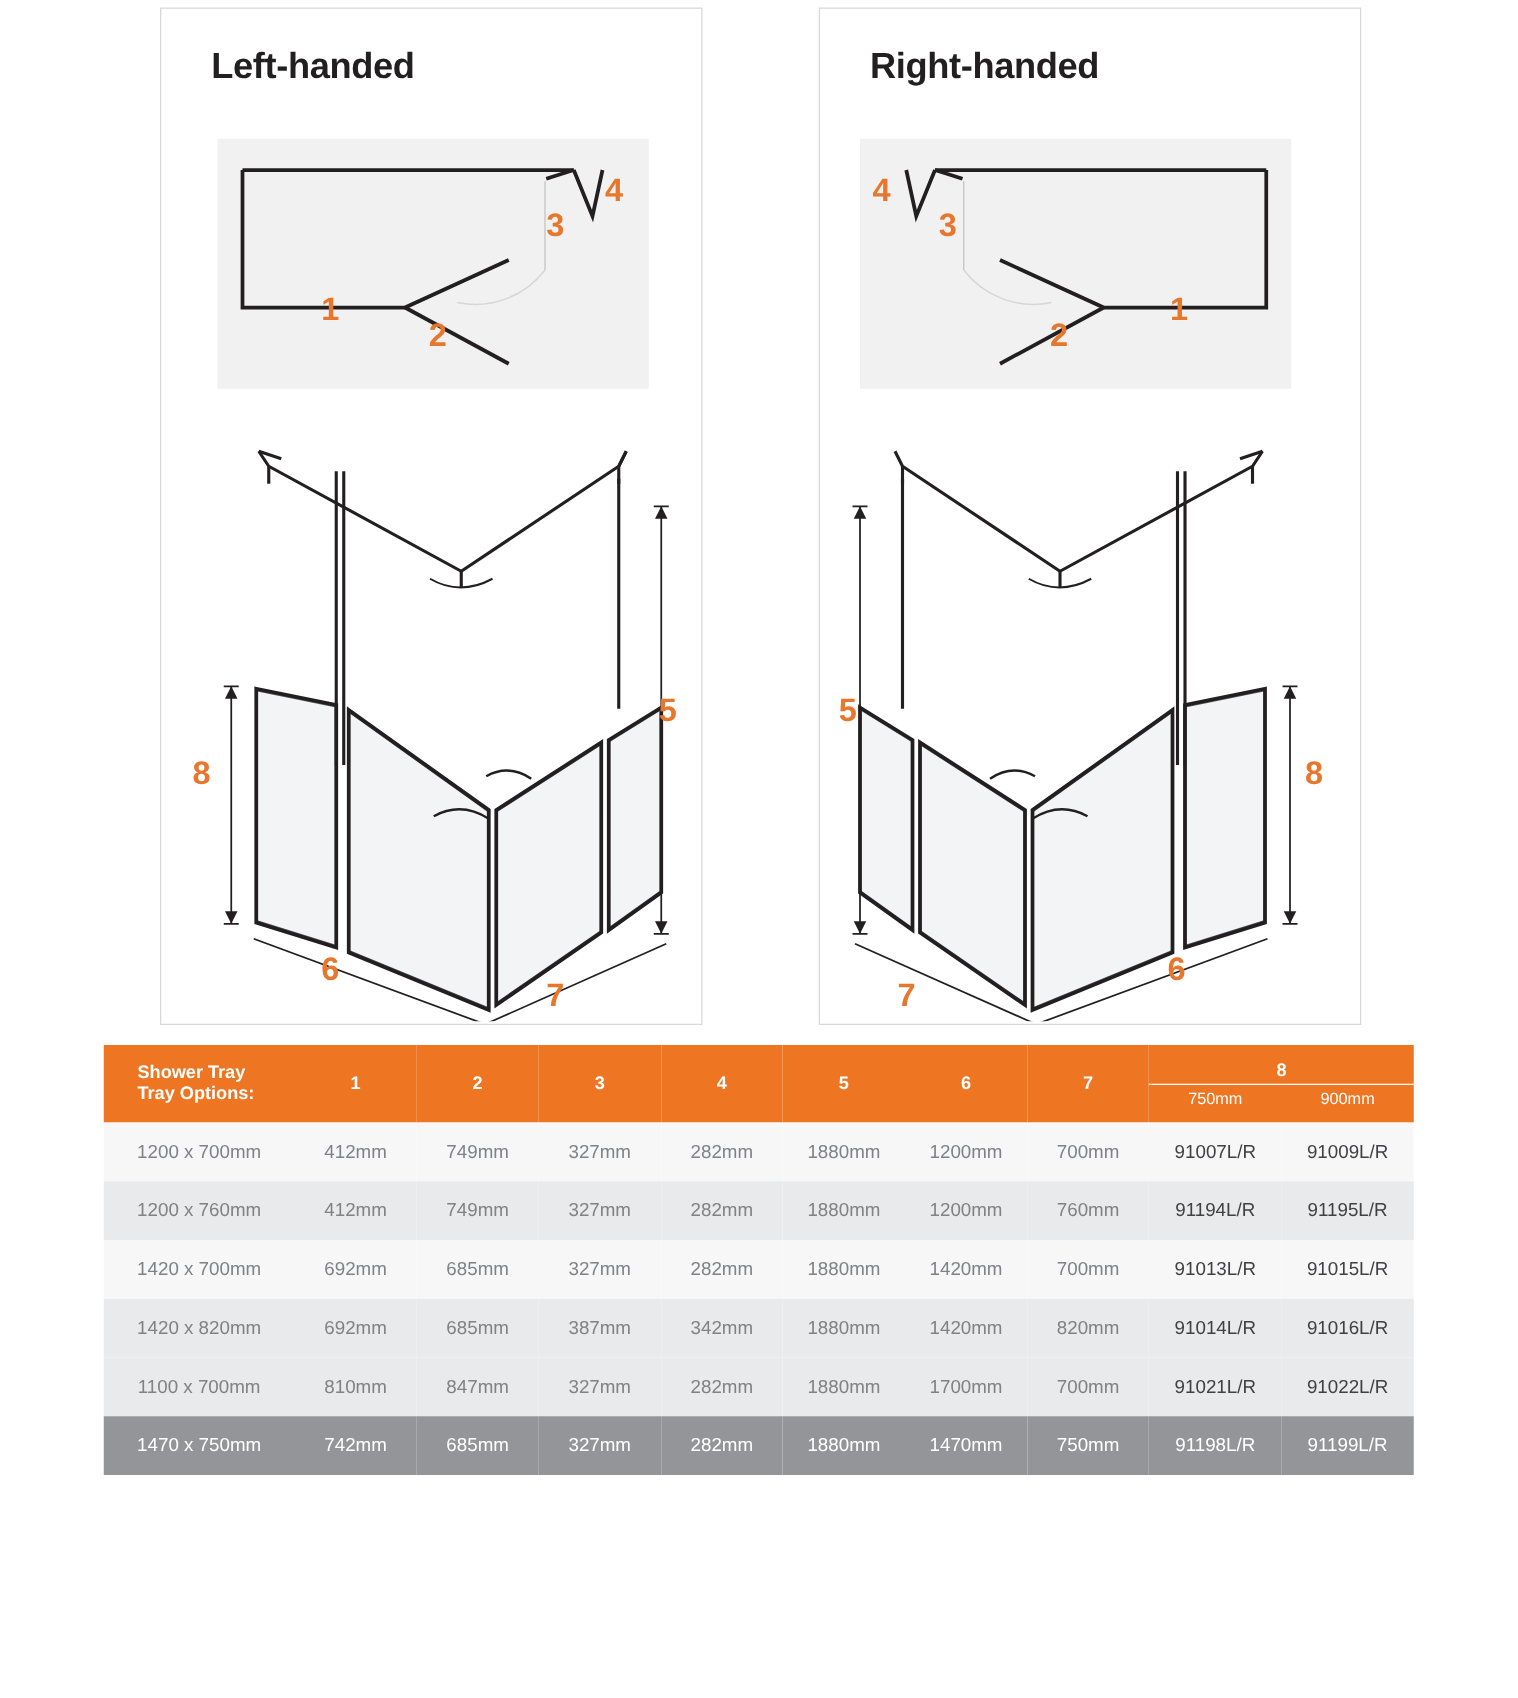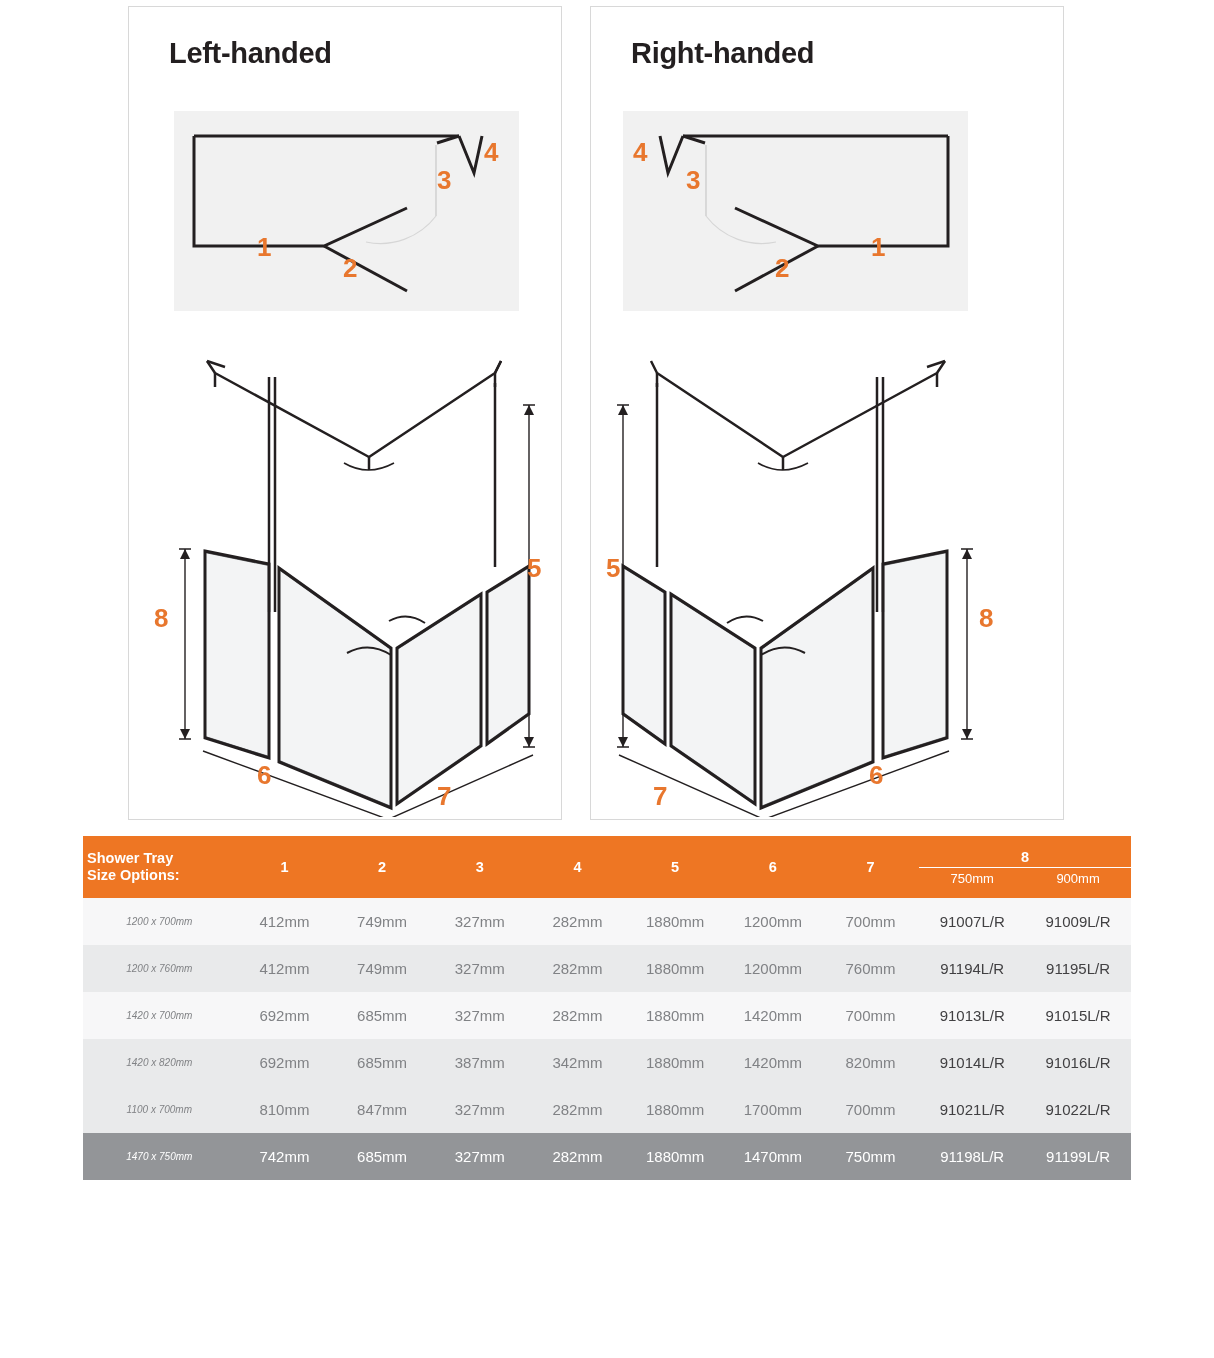--- a/index.html
+++ b/index.html
@@ -4,46 +4,46 @@
 <style>
   html,body{margin:0;padding:0;}
   body{
     width:1214px;height:1358px;background:#ffffff;
     font-family:"Liberation Sans", sans-serif;color:#58595b;
     position:relative;overflow:hidden;
   }
   .panels{position:absolute;left:0;top:0;width:1214px;height:820px;}
   .panel{position:absolute;top:6px;height:812px;border:1px solid #d8d8d8;background:#fff;}
   .panel.left{left:128px;width:432px;}
-  .panel.right{left:590px;width:432px;padding-left:40px;}
+  .panel.right{left:655px;width:432px;}
   .panel-title{
     position:absolute;left:40px;top:30px;font-size:29px;font-weight:bold;color:#231f20;
     letter-spacing:-0.3px;
   }
   .plan{position:absolute;top:104px;height:200px;background:#f1f1f1;}
   .plan.left{left:45px;width:345px;}
   .plan.right{left:32px;width:345px;}
   .numlabel{position:absolute;color:#e8772e;font-weight:bold;font-size:26px;}
   svg{display:block;}
   .elev{position:absolute;top:330px;left:0;width:432px;height:480px;}
 
   
   .table-wrap{position:absolute;left:83px;top:836px;width:1048px;}
   table{border-collapse:collapse;width:1048px;table-layout:fixed;}
   th,td{text-align:center;font-size:14.5px;}
   thead th{background:#ee7623;color:#ffffff;font-weight:bold;padding:0;height:62px;vertical-align:middle;}
-  thead th.first{text-align:left;padding-left:4px;font-size:14.5px;line-height:17px;}
+  thead th.first{text-align:left;padding-left:27px;font-size:14.5px;line-height:17px;}
   .col8 .c8top{font-size:14.5px;font-weight:bold;line-height:16px;padding-bottom:2px;border-bottom:1px solid #ffffff;}
   .c8sub{display:flex;}
   .c8sub span{flex:1;font-size:13px;font-weight:normal;padding-top:3px;}
   tbody td{height:45px;color:#808285;font-size:15px;}
   tbody tr.alt td{background:#e9eaeb;}
   tbody tr.plain td{background:#f7f7f8;}
   tbody tr.dark td{background:#939598;color:#ffffff;}
-  tbody td.size{color:#808285;font-size:10px;font-style:italic;}
+  tbody td.size{color:#808285;font-size:15px;}
   tbody tr.dark td.size{color:#ffffff;}
   tbody td.code{font-weight:normal;color:#414042;font-size:15px;}
   tbody tr.dark td.code{color:#ffffff;}
   .w-size{width:150px;}
   .w-num{width:96px;}
   .w-code{width:104px;}
 </style>
 </head>
 <body>
 
@@ -207,21 +207,21 @@
       <col class="w-num">
         <col class="w-num">
         <col class="w-num">
         <col class="w-code">
         <col class="w-code">
     </colgroup>
     <thead>
       <tr>
         <th class="first" rowspan="1">
           <div>Shower Tray</div>
-          <div>Size Options:</div>
+          <div>Tray Options:</div>
         </th>
         <th>1</th>
         <th>2</th>
         <th>3</th>
         <th>4</th>
         <th>5</th>
         <th>6</th>
         <th>7</th>
         <th class="col8" colspan="2">
           <div class="c8top">8</div>

